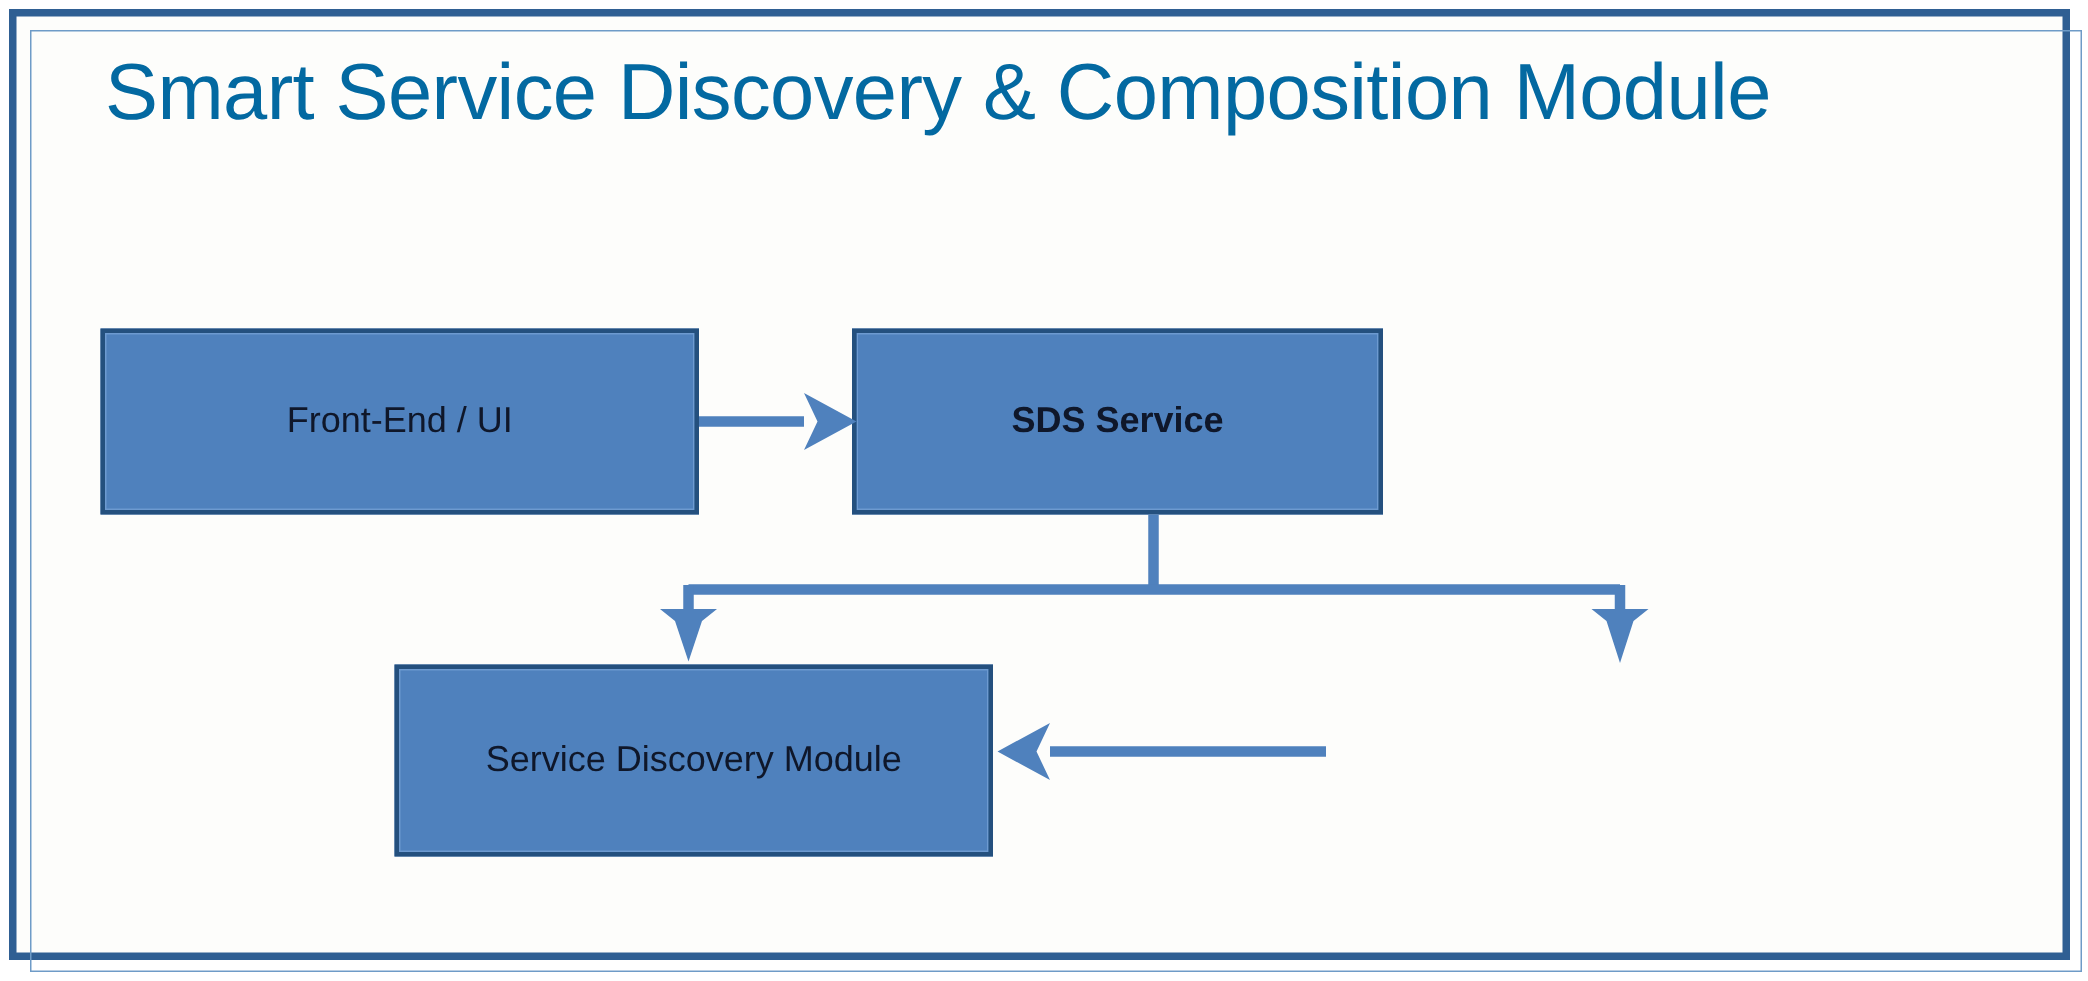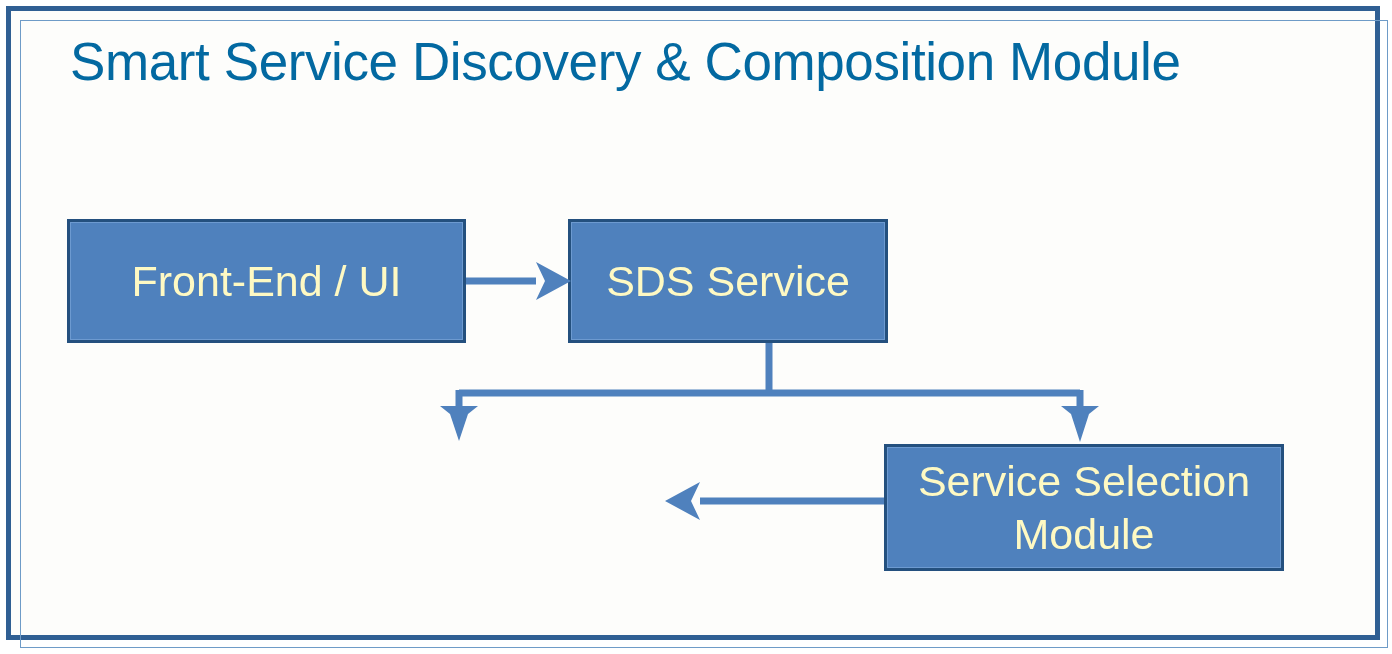--- a/index.html
+++ b/index.html
@@ -52,37 +52,37 @@
     white-space: nowrap;
     font-family: "Liberation Sans", sans-serif;
   }
   
   .node {
     position: absolute;
     box-sizing: border-box;
     background: #4f81bd;
     border: 3px solid #24507e;
     box-shadow: inset 0 0 0 1px #6d9ad0;
-    color: #fef9c3;
+    color: #0f172a;
     display: flex;
     align-items: center;
     justify-content: flex-start;
     text-align: center;
-    font-size: 43px;
+    font-size: 24px;
     line-height: 1.22;
     font-family: "Liberation Sans", sans-serif;
   }
   .node .label {
     display: block;
     width: 100%;
     padding: 0 6px;
     box-sizing: border-box;
   }
   #node-frontend { left: 67px;  top: 219px; width: 399px; height: 124px; }
-  #node-sds      { left: 568px; top: 219px; width: 320px; height: 124px; }
+  #node-sds      { left: 568px; top: 219px; width: 354px; height: 124px; font-weight: bold; }
   #node-discovery{ left: 263px; top: 443px; width: 399px; height: 128px; }
   #node-selection{ left: 884px; top: 444px; width: 400px; height: 127px; }
 
   
   #connectors {
     position: absolute;
     left: 0;
     top: 0;
     width: 1392px;
     height: 654px;
@@ -109,24 +109,24 @@
   <div class="title">Smart Service Discovery &amp; Composition Module</div>
 
   <div class="node" id="node-frontend">
     <span class="label">Front-End / UI</span>
   </div>
 
   <div class="node" id="node-sds">
     <span class="label">SDS Service</span>
   </div>
 
+  <div class="node" id="node-discovery">
+    <span class="label">Service Discovery Module</span>
+  </div>
 
-  <div class="node" id="node-selection">
-    <span class="label">Service Selection Module</span>
-  </div>
 
   <svg id="connectors" viewBox="0 0 1392 654">
 
     <g>
       <line class="conn-line" x1="466" y1="281" x2="536" y2="281"></line>
       <polygon class="conn-head" points="536,262 571,281 536,300 545,281"></polygon>
     </g>
 
     <g>
       <line class="conn-line" x1="769" y1="343" x2="769" y2="393"></line>

